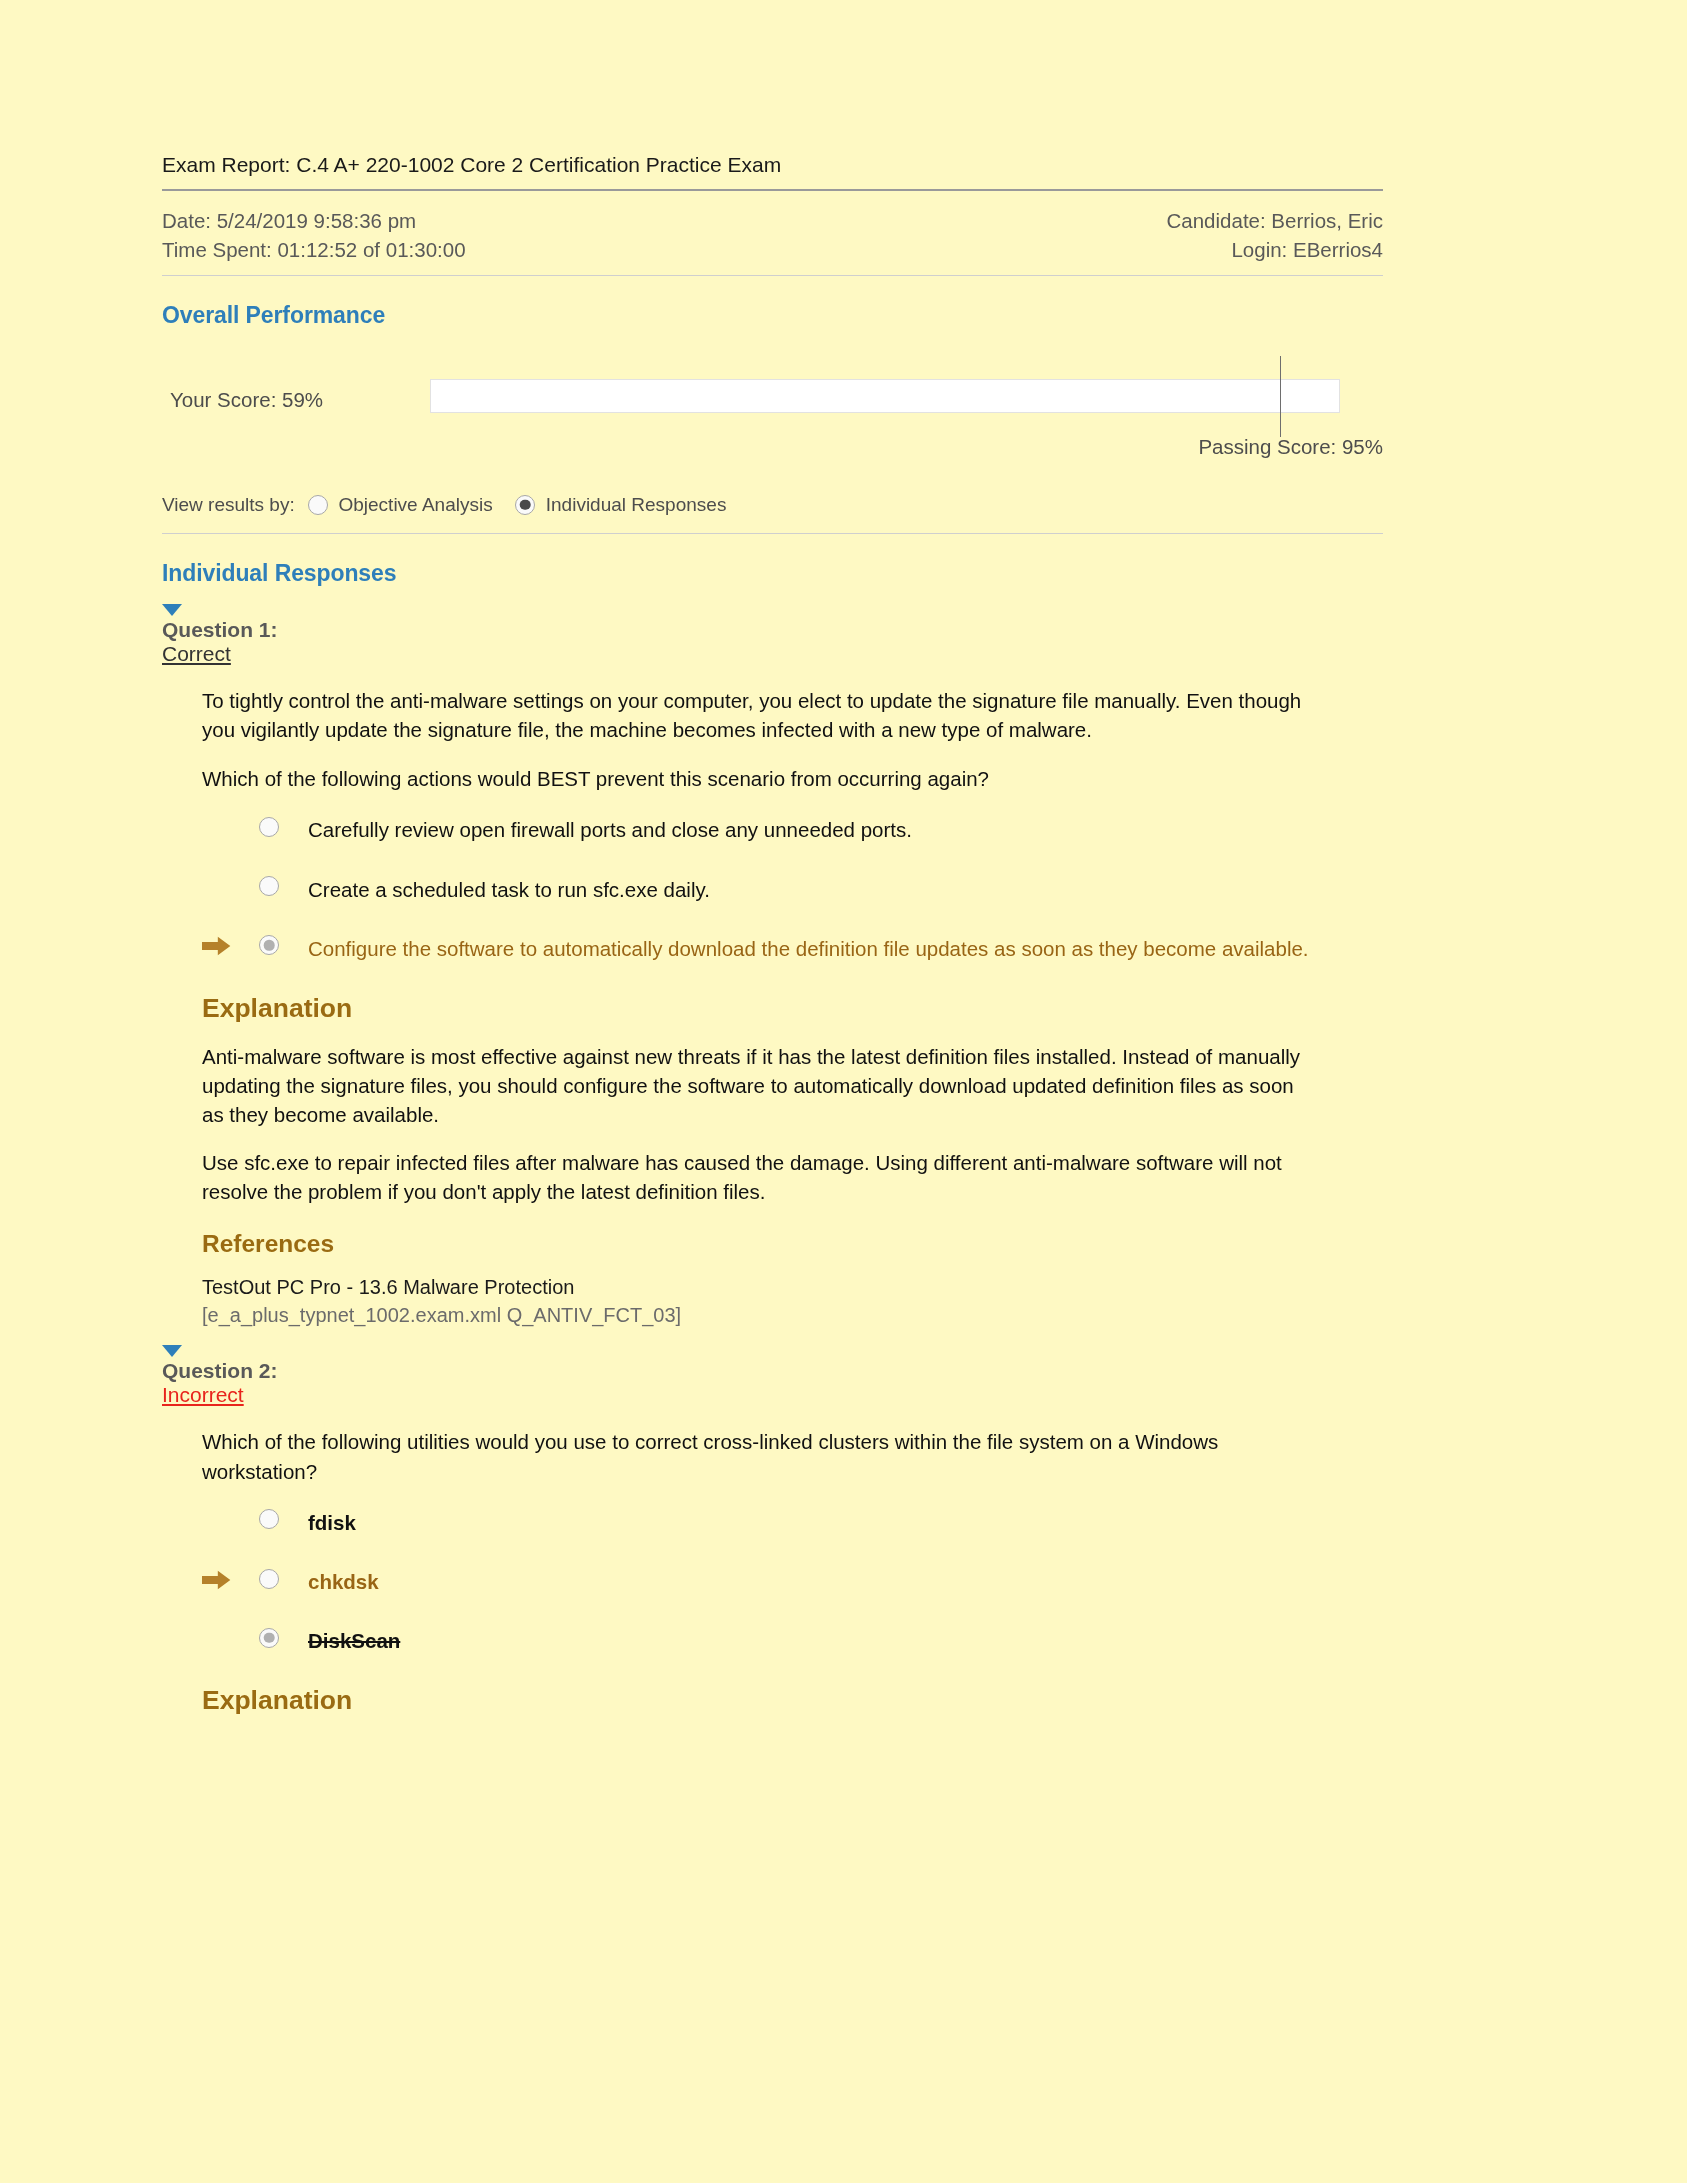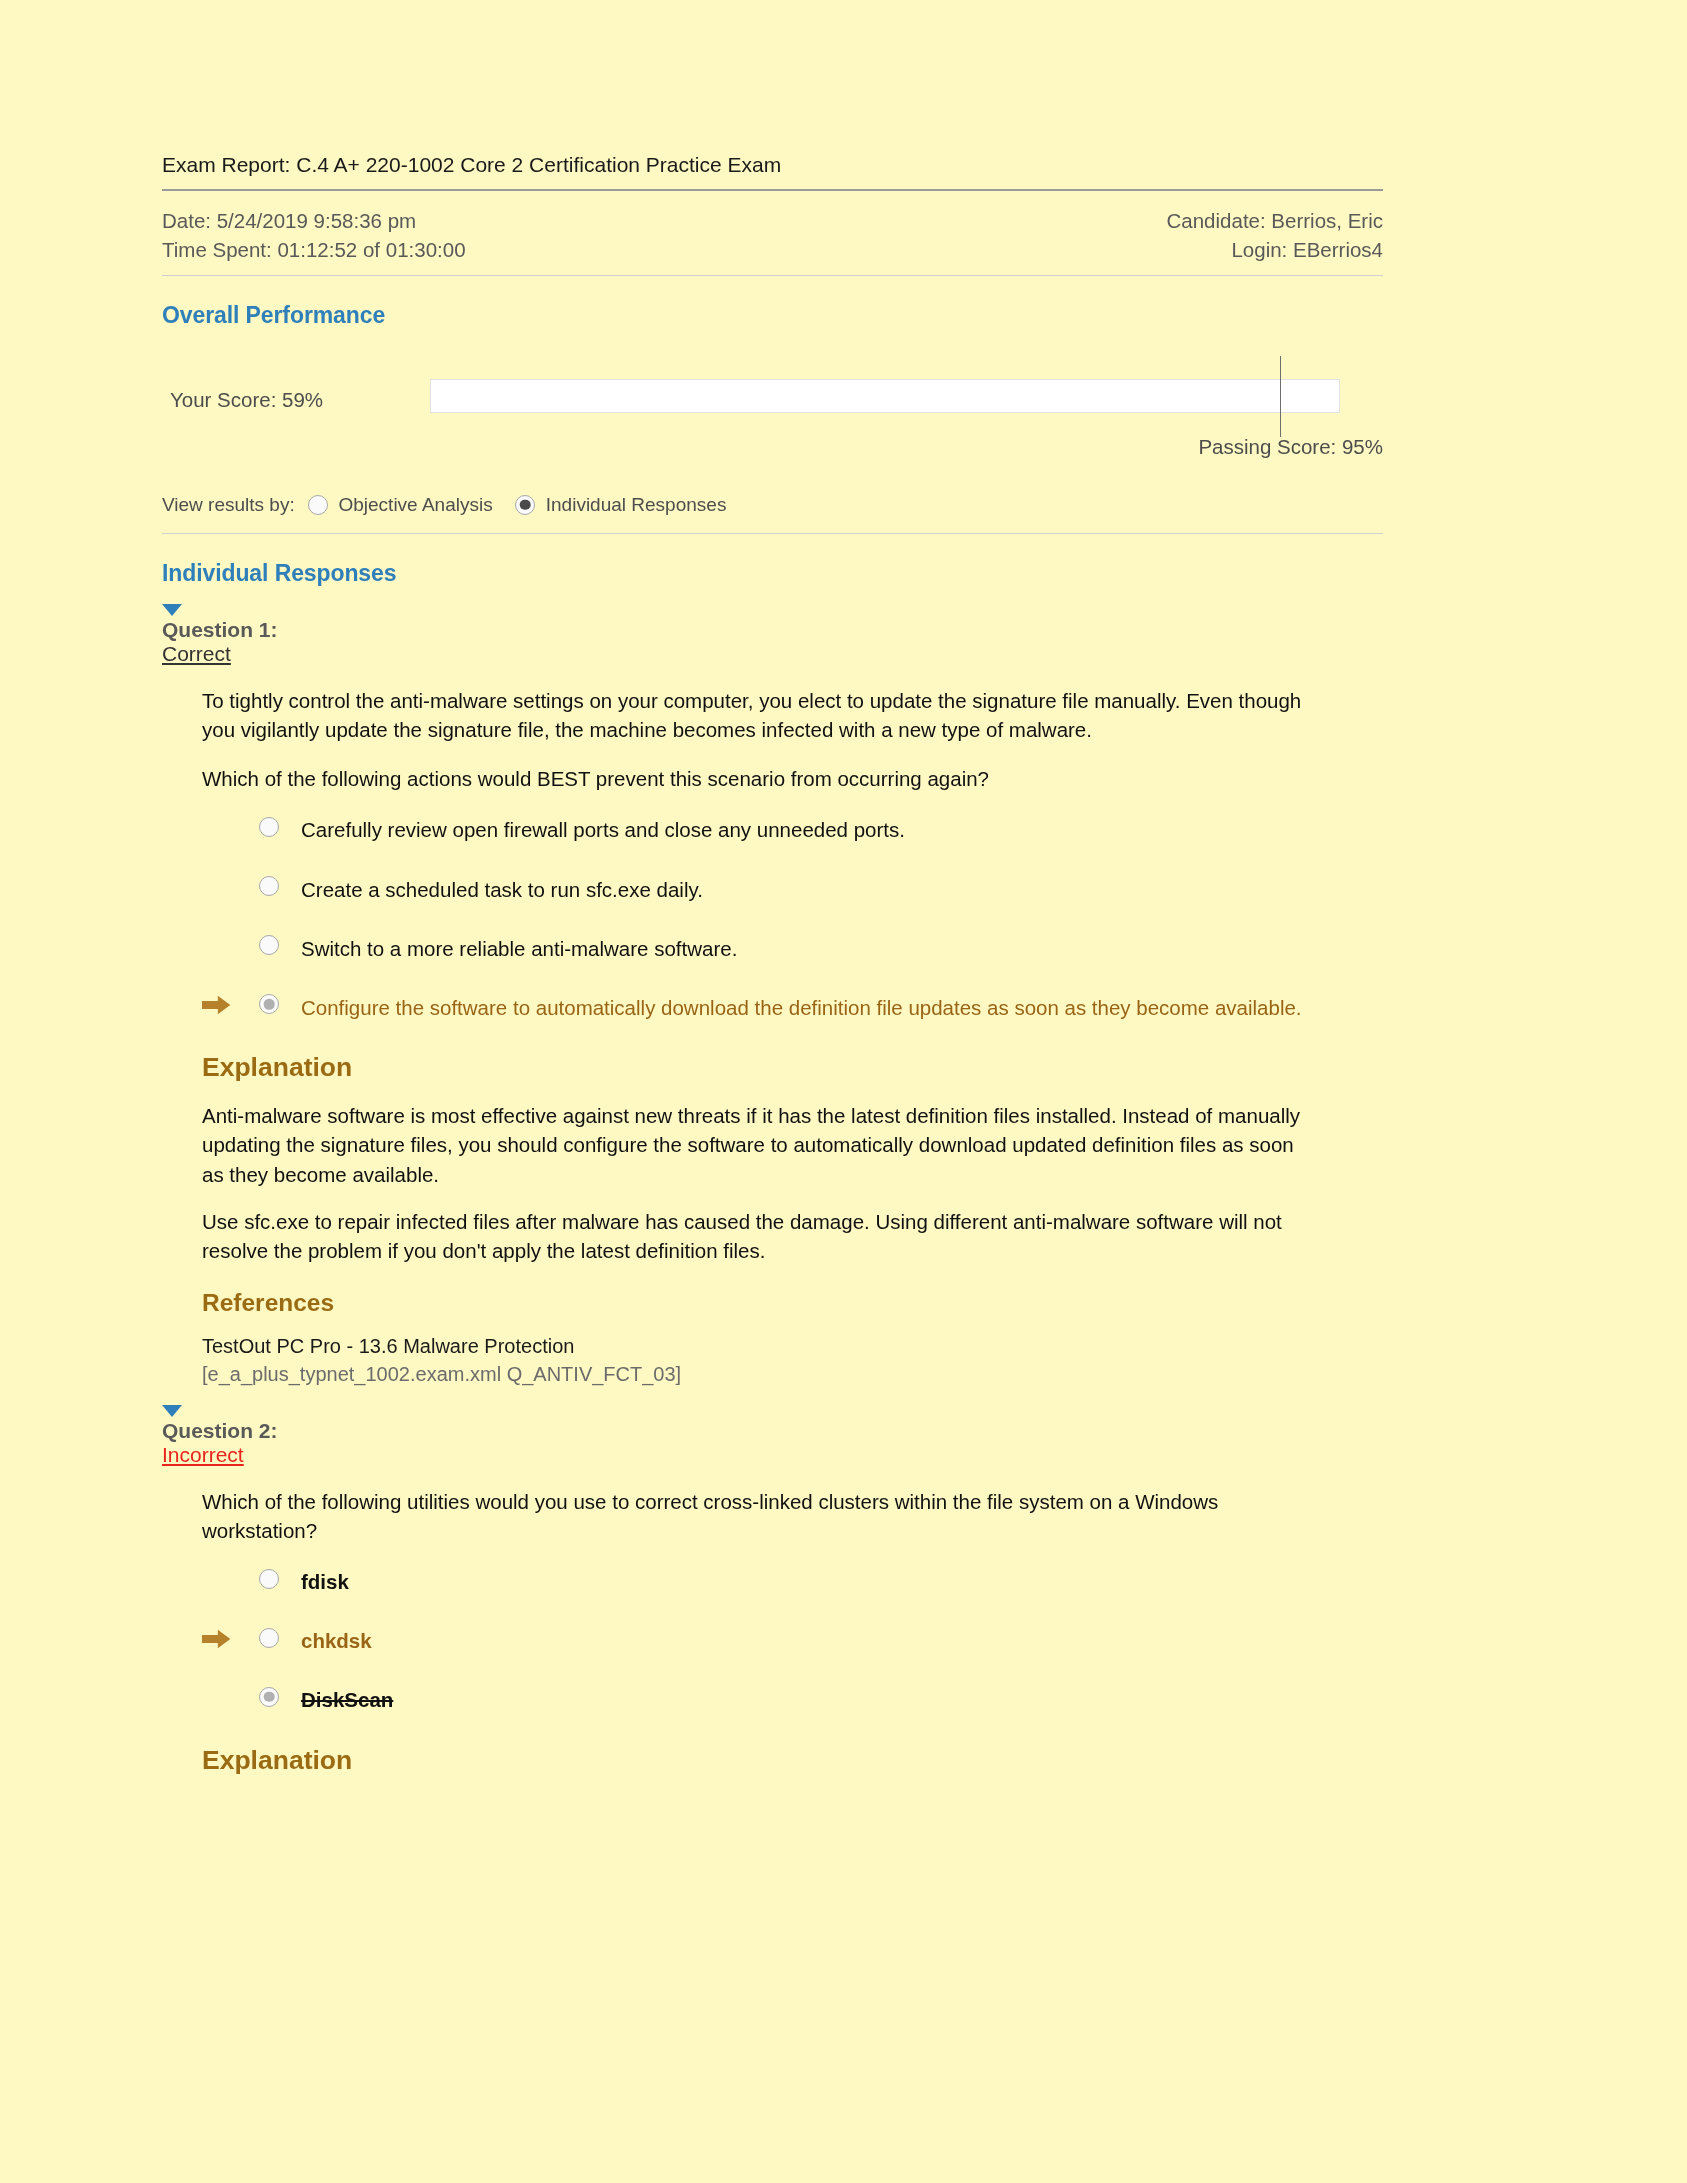--- a/index.html
+++ b/index.html
@@ -218,21 +218,21 @@
     top: 2.6px;
     width: 29px;
     height: 20px;
     flex: 0 0 auto;
   }
   .option .radio { margin-top: 1.3px; }
   .opt-text {
     font-size: 20.5px;
     line-height: 1.42;
     color: #111111;
-    margin-left: 22px;
+    margin-left: 29px;
     max-width: 1032px;
   }
   .opt-text.gold { color: #996515; }
   .opt-text.bold { font-weight: bold; }
   .opt-text.struck { text-decoration: line-through; }
 
   
   .sub-heading {
     color: #9a6b12;
     font-size: 26.5px;
@@ -318,24 +318,20 @@
       <p class="q-text">Which of the following actions would BEST prevent this scenario from occurring again?</p>
 
       <div class="options">
         <div class="option">
           <span class="radio"></span>
           <span class="opt-text">Carefully review open firewall ports and close any unneeded ports.</span>
         </div>
         <div class="option">
           <span class="radio"></span>
           <span class="opt-text">Create a scheduled task to run sfc.exe daily.</span>
-        </div>
-        <div class="option">
-          <span class="radio"></span>
-          <span class="opt-text">Switch to a more reliable anti-malware software.</span>
         </div>
         <div class="option">
           <span class="opt-arrow">
             <svg viewBox="0 0 44 30" width="29" height="20" aria-hidden="true">
               <path d="M0 9 H24 V1 L43 15 L24 29 V21 H0 Z" fill="#b5812a"></path>
             </svg>
           </span>
           <span class="radio checked-gray"></span>
           <span class="opt-text gold">Configure the software to automatically download the definition file updates as soon as they become available.</span>
         </div>

